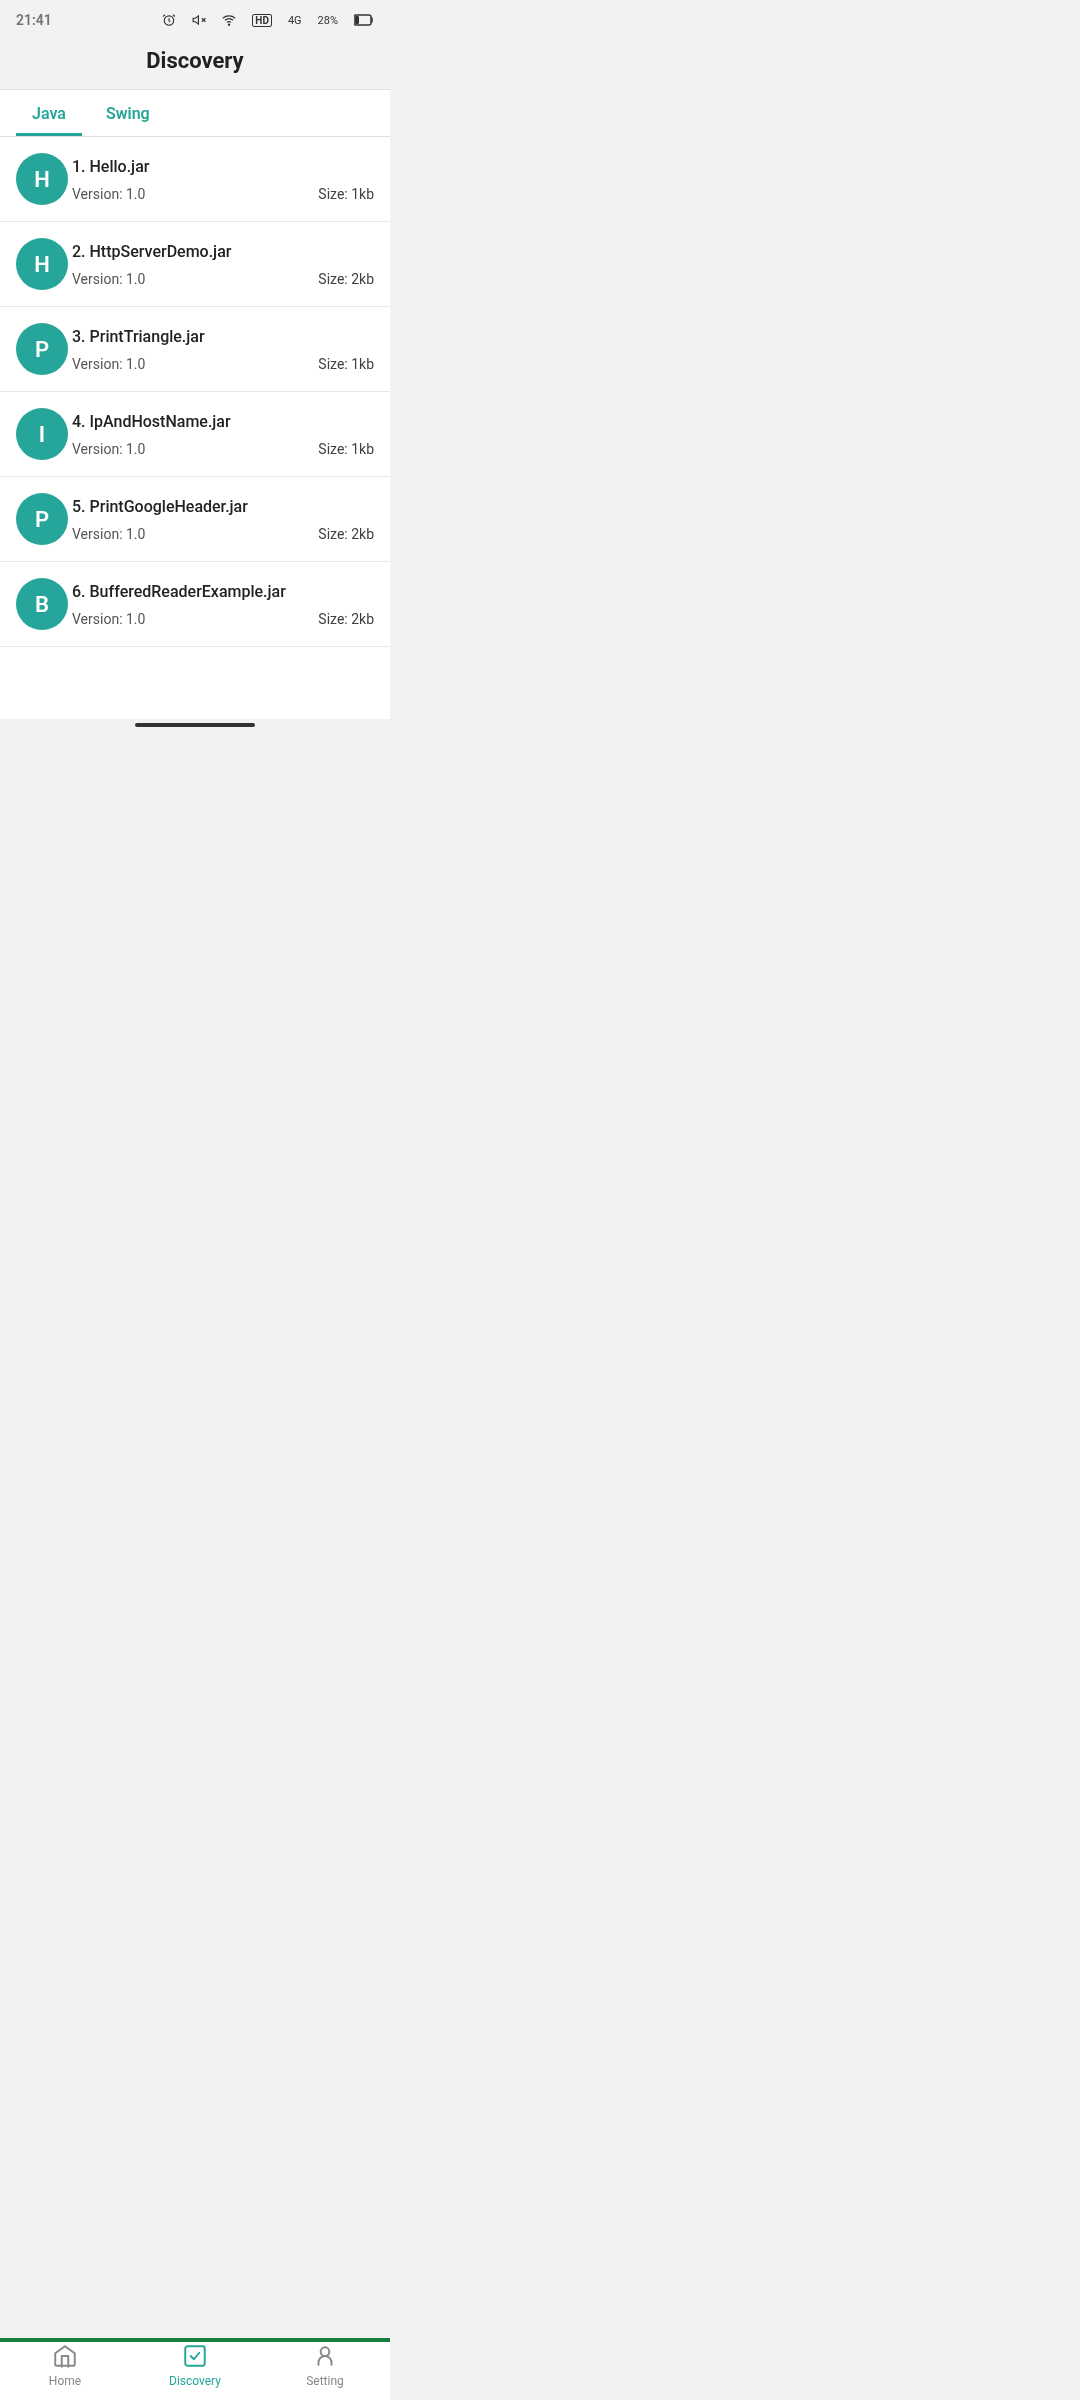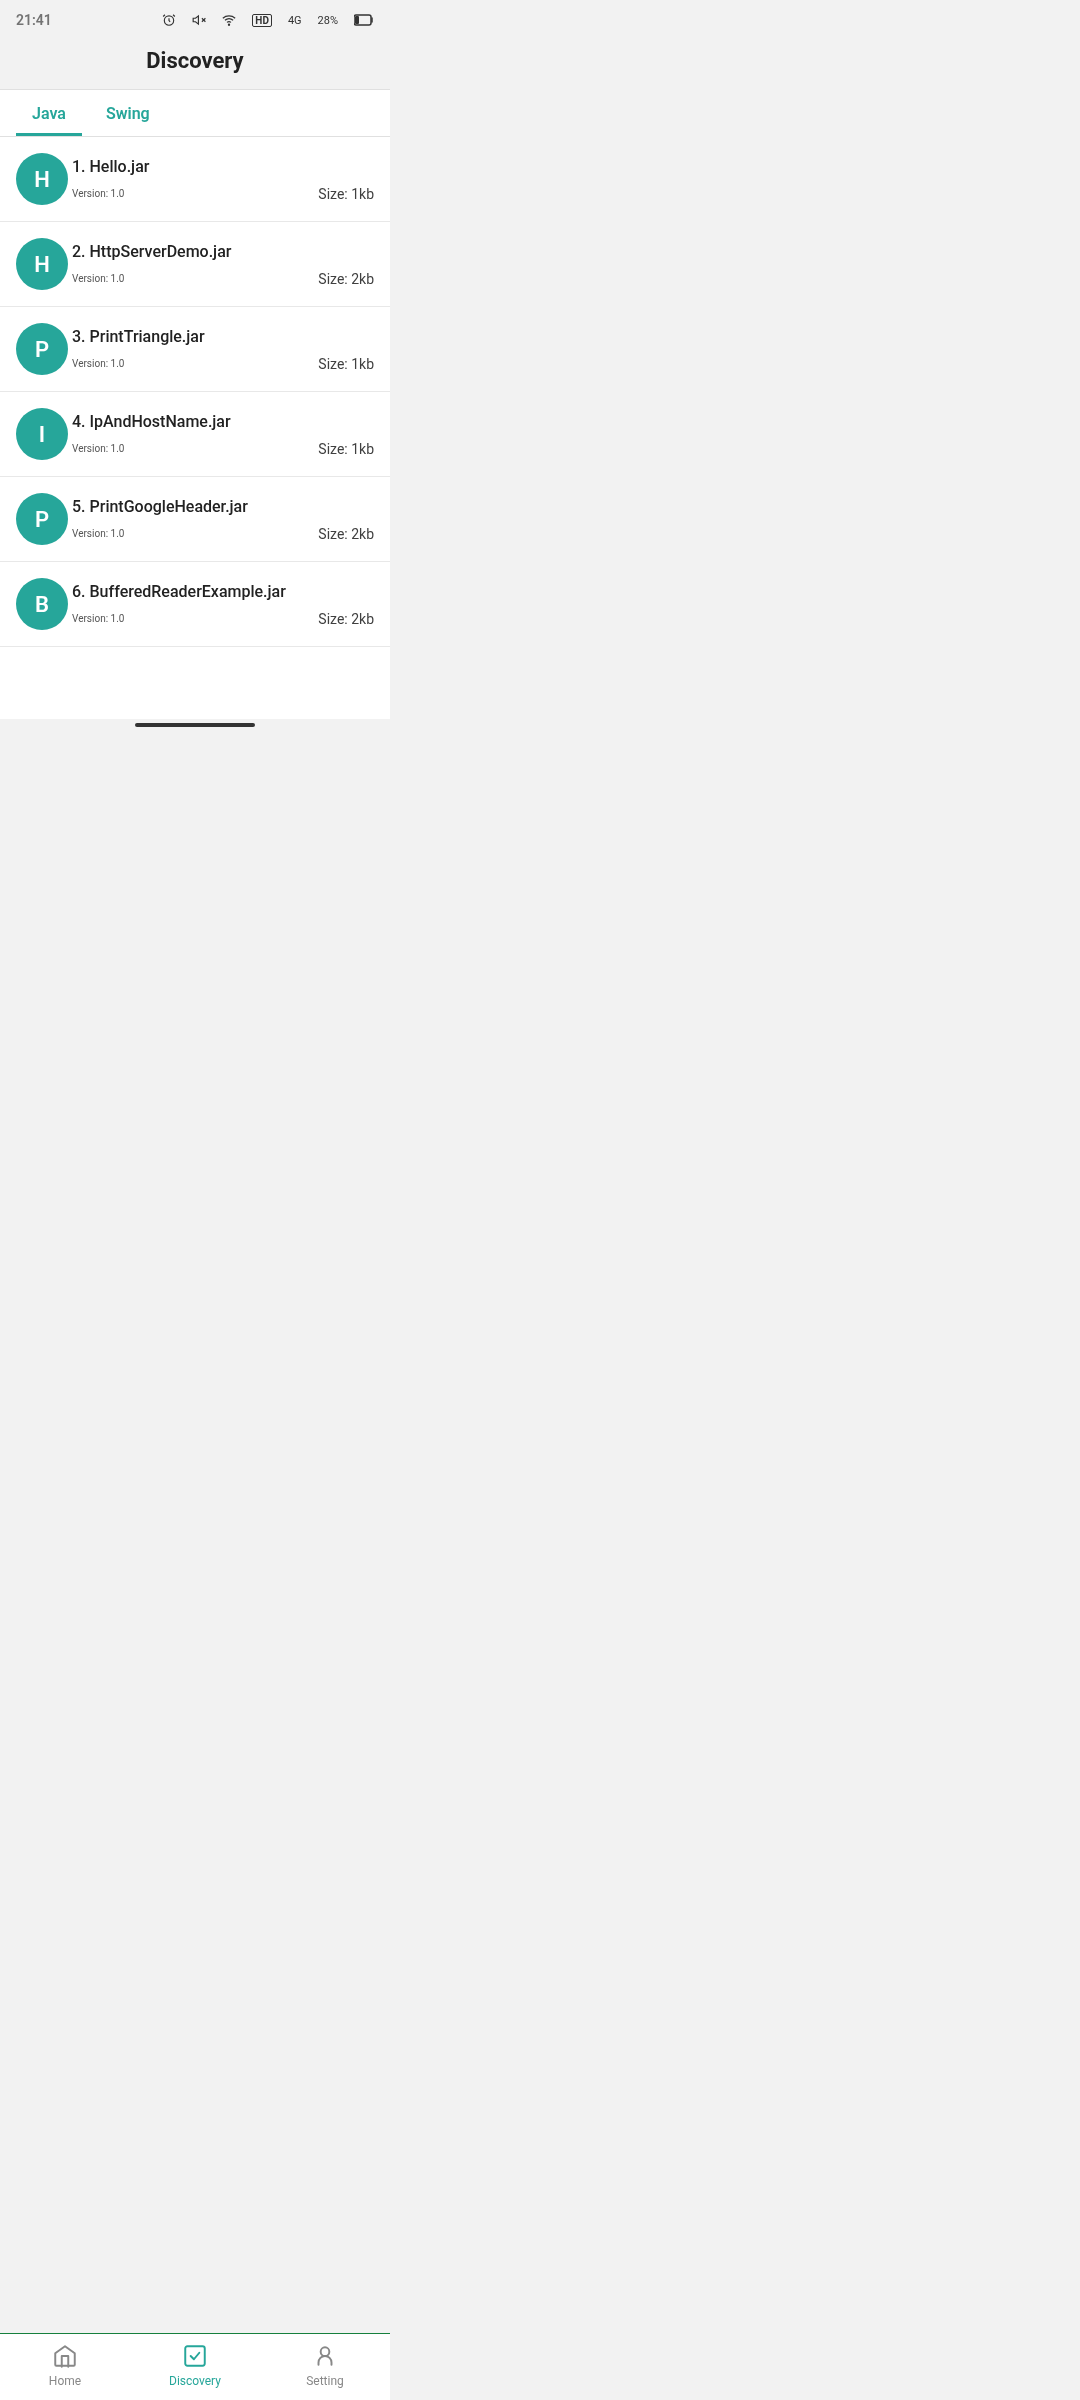--- a/index.html
+++ b/index.html
@@ -118,42 +118,42 @@
       margin-bottom: 10px;
     }
 
     .item-meta {
       display: flex;
       justify-content: space-between;
       align-items: center;
     }
 
     .item-version {
-      font-size: 10px;
+      font-size: 14px;
       color: #555;
     }
 
     .item-size {
       font-size: 14px;
       color: #404040;
       text-align: center;
     }
 
     
     .bottom-nav {
       position: fixed;
       bottom: 0;
       left: 0;
       width: 390px;
       background: #fff;
-      border-top: 1px solid #15803d;
+      border-top: 4px solid #15803d;
       display: flex;
       justify-content: space-around;
       align-items: center;
-      padding: 8px 0 12px;
+      padding: 0 0 12px;
       z-index: 100;
     }
 
     .nav-item {
       display: flex;
       flex-direction: column;
       align-items: center;
       gap: 4px;
       cursor: pointer;
       flex: 1;

